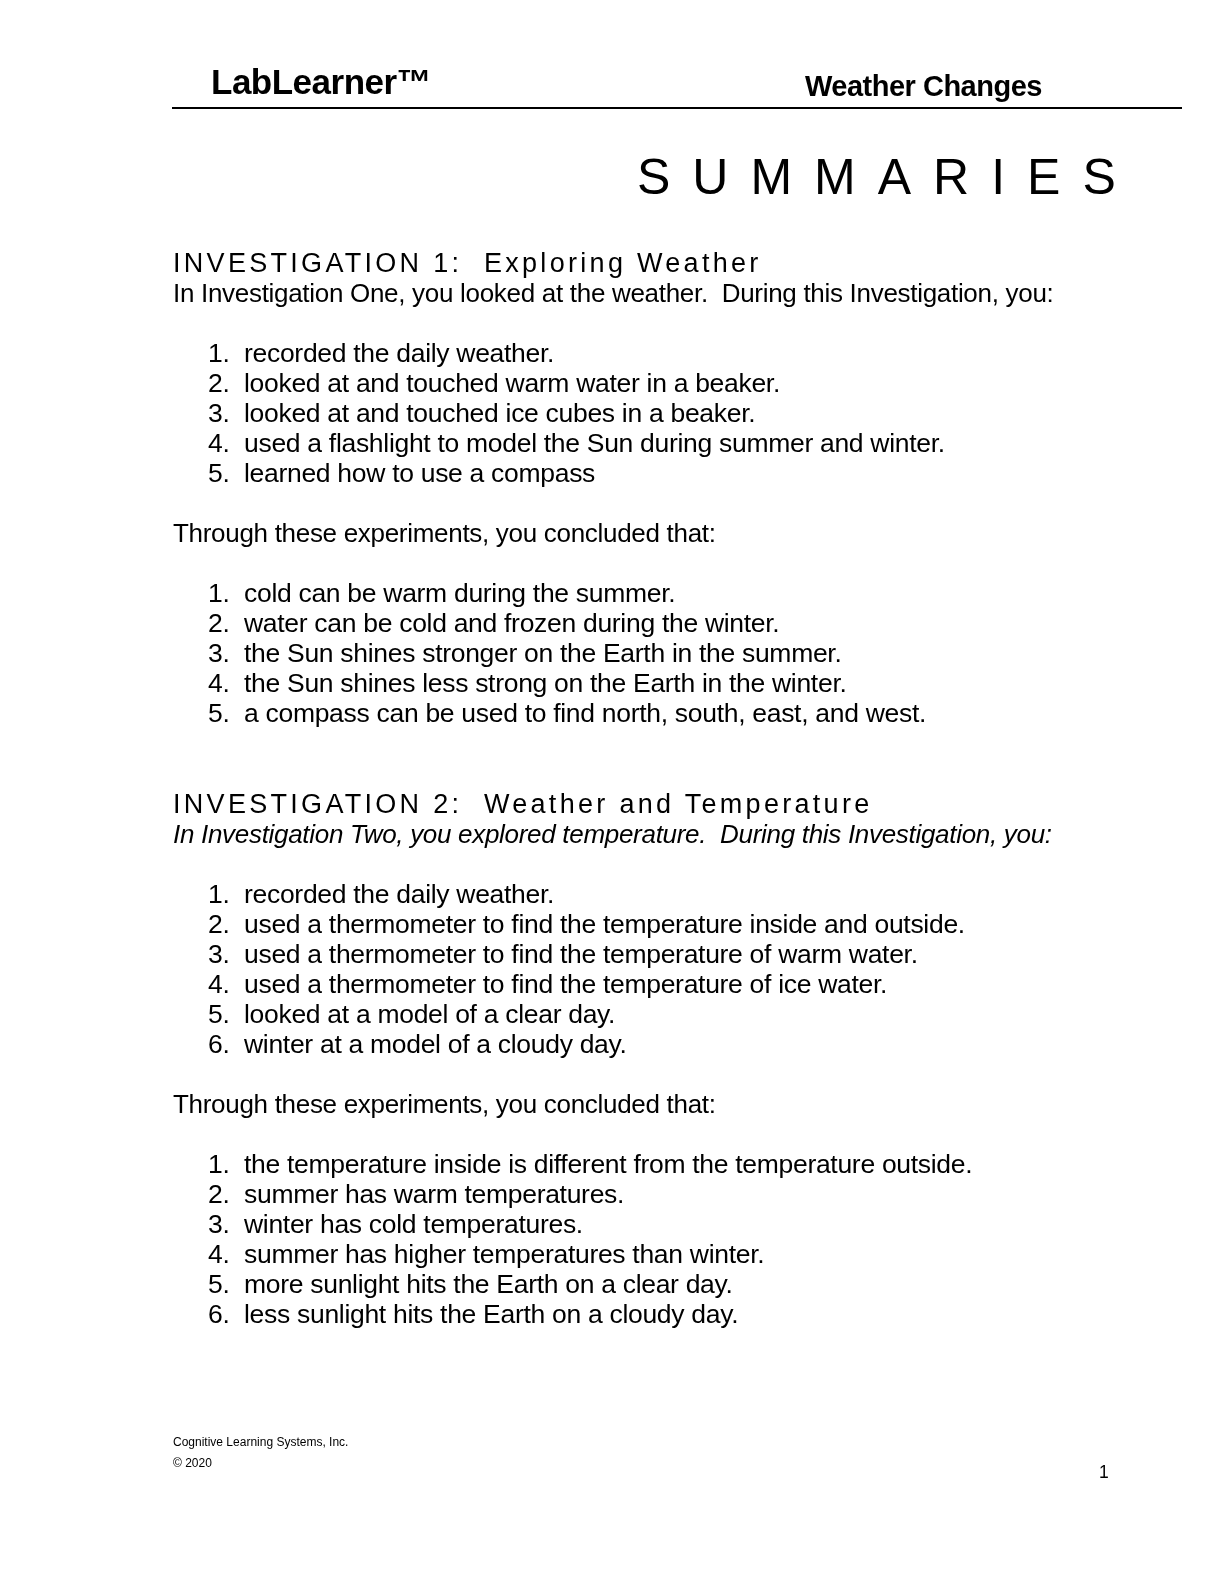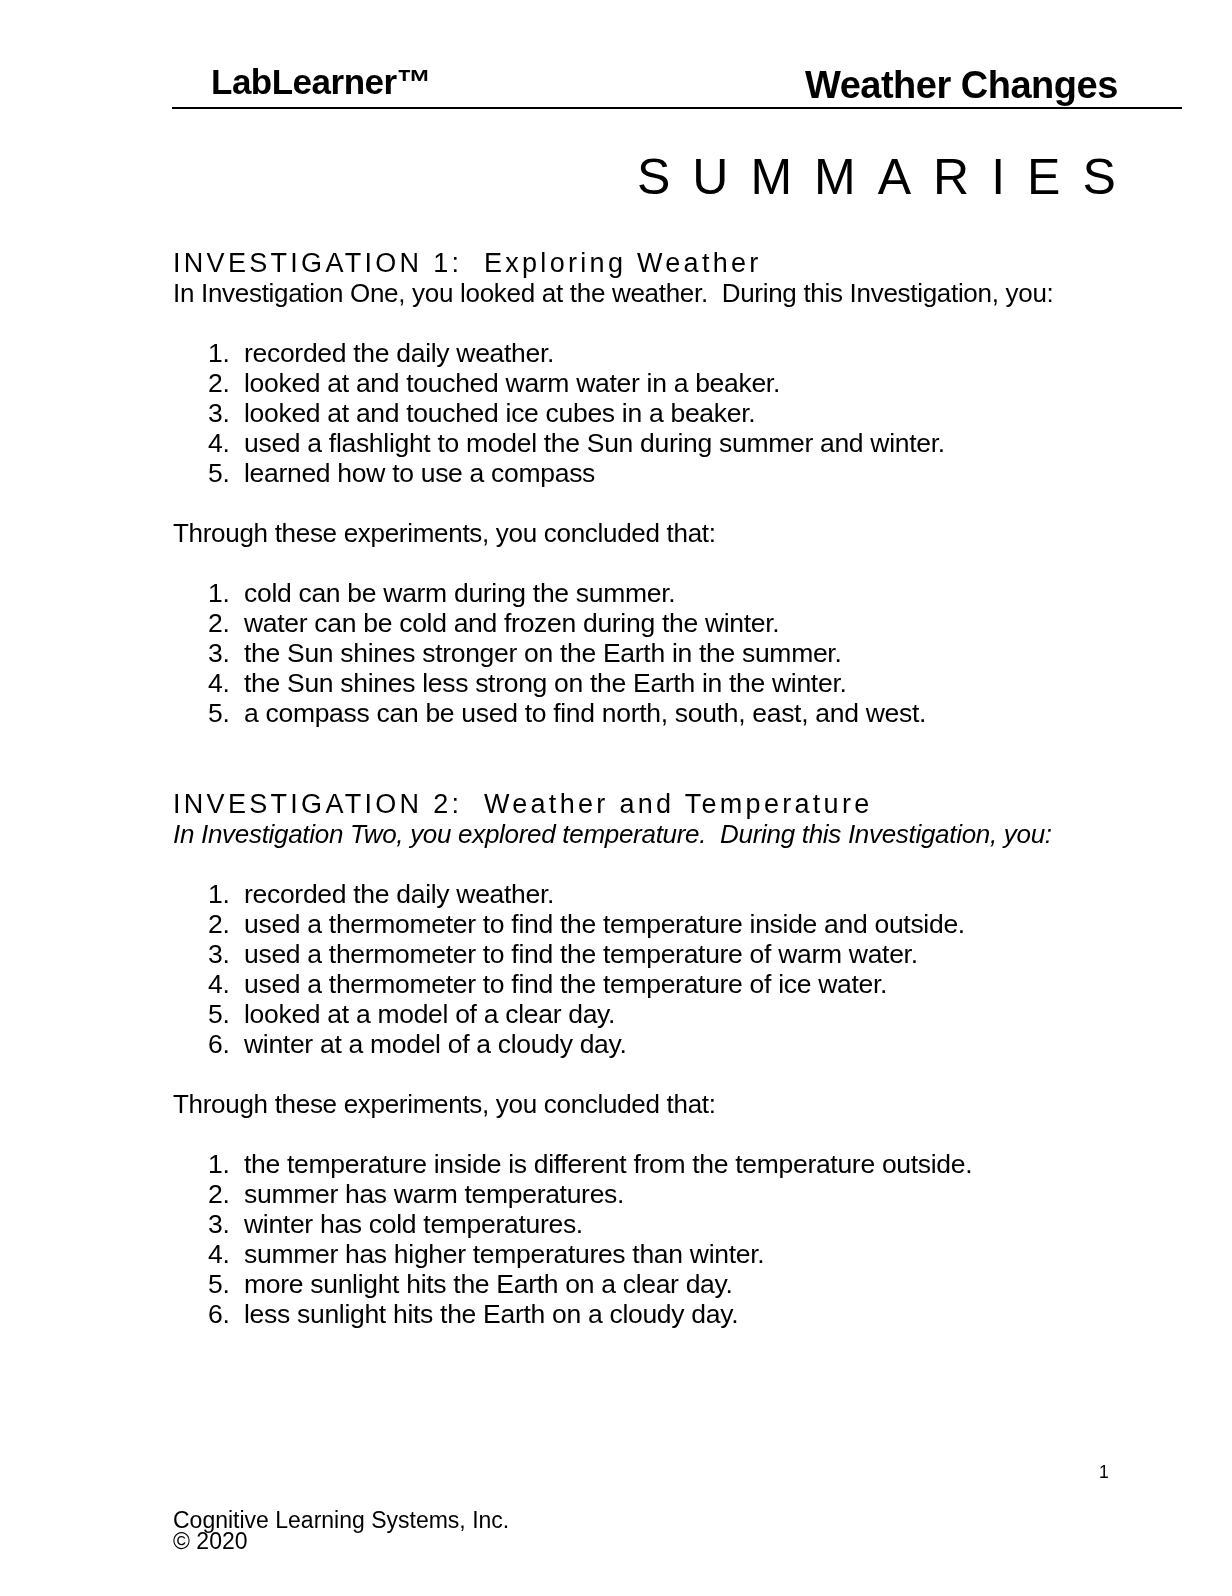--- a/index.html
+++ b/index.html
@@ -1,30 +1,30 @@
 <!DOCTYPE html>
 <html><head>
 <meta charset="utf-8">
 <style>
   html, body { margin:0; padding:0; background:#ffffff; }
   body { width:1232px; height:1596px; position:relative; overflow:hidden; color:#000; font-family:"Liberation Sans", sans-serif; }
   .hdr-left { position:absolute; left:173px; top:62px; font-size:35px; font-weight:bold; letter-spacing:-0.5px;margin-left:38px; }
-  .hdr-right { position:absolute; left:805px; top:64px; font-size:38px; font-weight:bold; letter-spacing:-0.5px; }
+  .hdr-right { position:absolute; left:805px; top:70px; font-size:29px; font-weight:bold; letter-spacing:-0.5px; }
   .hdr-rule { position:absolute; left:172px; top:107px; width:1010px; height:2px; background:#000; }
   .title { position:absolute; left:637px; top:138px; font-size:50px; letter-spacing:22px; font-weight:normal;margin-top:10px; }
   .section { position:absolute; left:173px; width:950px; }
   .sec-heading { font-size:27px; font-weight:normal; letter-spacing:3.3px; line-height:30px; height:30px; }
   .sec-intro { font-size:26px; line-height:30px; letter-spacing:-0.3px; white-space:nowrap; }
   .gap { height:30px; }
   .list { margin:0; padding:0; list-style:none; }
   .list li { font-size:26.5px; line-height:30px; letter-spacing:-0.3px; white-space:nowrap; display:flex; }
   .list .num { width:71px; text-align:right; padding-right:0; box-sizing:border-box; }
   .list .num span { display:inline-block; width:36px; text-align:left; }
   .list .txt { padding-left:0; }
-  .footer-left { position:absolute; left:173px; top:1510px; font-size:23px; line-height:21px; }
+  .footer-left { position:absolute; left:173px; top:1432px; font-size:12px; line-height:21px; }
   .footer-right { position:absolute; left:1099px; top:1462px; font-size:17.5px; line-height:21px; }
 </style>
 </head>
 <body>
 
 <div class="hdr-left">LabLearner™</div>
 <div class="hdr-right">Weather Changes</div>
 <div class="hdr-rule"></div>
 
 <div class="title">SUMMARIES</div>

